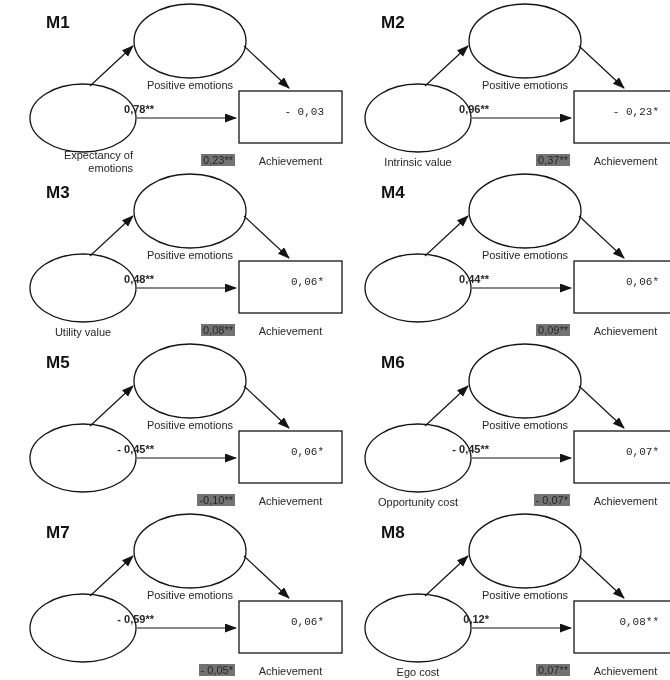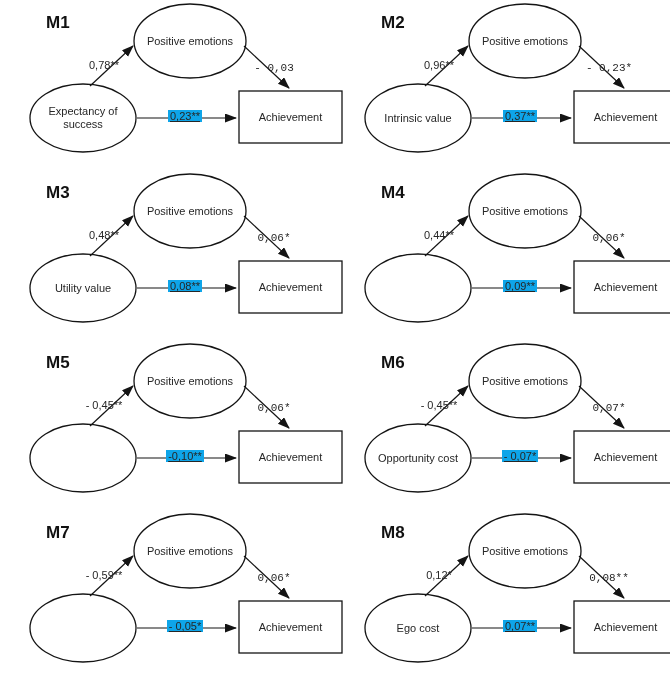--- a/index.html
+++ b/index.html
@@ -12,29 +12,29 @@
   .panel { position: relative; width: 335px; height: 170px; }
   .panel svg.diagram { position: absolute; left: 0; top: 0; }
   .diagram ellipse, .diagram rect { fill: #ffffff; stroke: #141414; stroke-width: 1.3; }
   .diagram line { stroke: #141414; stroke-width: 1.2; }
   .mid {
     position: absolute; left: 26px; top: 13px;
     font-size: 17px; font-weight: 700; color: #111111;
   }
   .lbl {
     position: absolute; font-size: 11px; line-height: 13px;
-    text-align: center; color: #262626;
+    text-align: right; color: #262626; margin-top: 44px;
   }
   .node-top  { left: 114px; top: 27px;  width: 112px; height: 28px; display: flex; align-items: center; justify-content: center; }
   .node-left { left: 13px;  top: 85px;  width: 100px; height: 66px; display: flex; align-items: center; justify-content: center; }
   .node-out  { left: 219px; top: 91px;  width: 103px; height: 52px; display: flex; align-items: center; justify-content: center; }
-  .coef-a { left: 34px;  top: 59px;  width: 100px; }
+  .coef-a { left: 34px;  top: 59px;  width: 100px; font-weight: bold; }
   .coef-b { left: 204px; top: 62px;  width: 100px; font-family: Liberation Mono, monospace; }
   .coef-c { left: 115px; top: 110px; width: 100px; }
-  .coef-c .bg { background: #0ea5e9; padding: 0 2px; text-decoration: underline; }
+  .coef-c .bg { background: #737373; padding: 0 2px; }
 </style>
 </head>
 <body>
 
 <svg width="0" height="0" style="position:absolute">
   <defs>
     <marker id="arrowhead" markerUnits="userSpaceOnUse" markerWidth="13" markerHeight="10" refX="11" refY="4.5" orient="auto">
       <path d="M0,0 L12,4.5 L0,9 Z" fill="#141414"></path>
     </marker>
   </defs>
@@ -45,21 +45,21 @@
     <svg class="diagram" width="335" height="170" viewBox="0 0 335 170">
       <ellipse cx="170" cy="41" rx="56" ry="37"></ellipse>
       <ellipse cx="63" cy="118" rx="53" ry="34"></ellipse>
       <rect x="219" y="91" width="103" height="52"></rect>
       <line x1="70" y1="86" x2="113" y2="46" marker-end="url(#arrowhead)"></line>
       <line x1="224" y1="46" x2="269" y2="88" marker-end="url(#arrowhead)"></line>
       <line x1="117" y1="118" x2="216" y2="118" marker-end="url(#arrowhead)"></line>
     </svg>
     <div class="mid">M1</div>
     <div class="lbl node-top">Positive emotions</div>
-    <div class="lbl node-left">Expectancy of success</div>
+    <div class="lbl node-left">Expectancy of emotions</div>
     <div class="lbl node-out">Achievement</div>
     <div class="lbl coef-a">0,78**</div>
     <div class="lbl coef-b">- 0,03</div>
     <div class="lbl coef-c"><span class="bg">0,23**</span></div>
   </div>
 
   <div class="panel">
     <svg class="diagram" width="335" height="170" viewBox="0 0 335 170">
       <ellipse cx="170" cy="41" rx="56" ry="37"></ellipse>
       <ellipse cx="63" cy="118" rx="53" ry="34"></ellipse>

